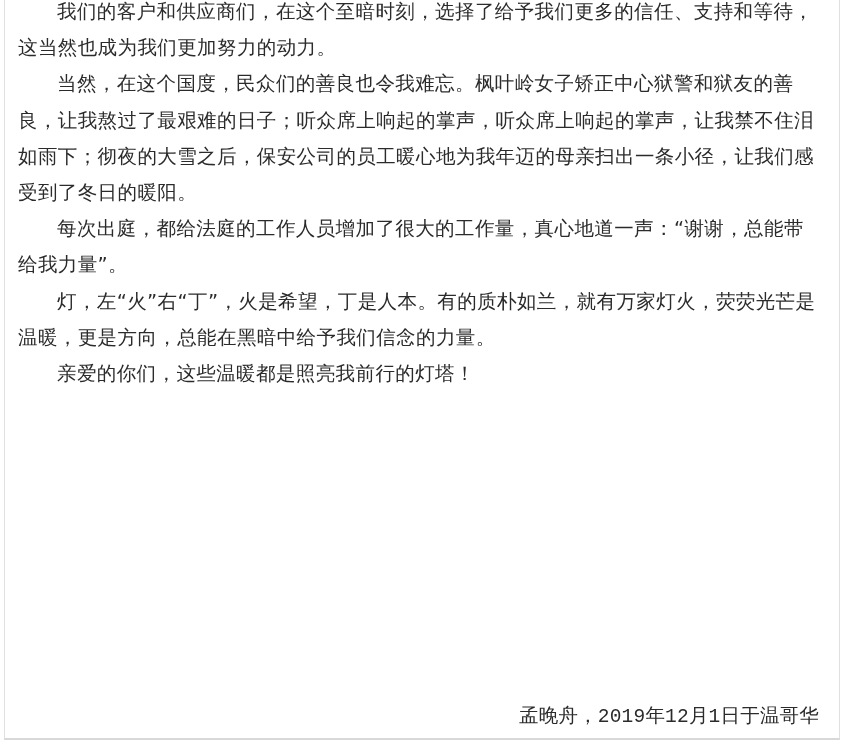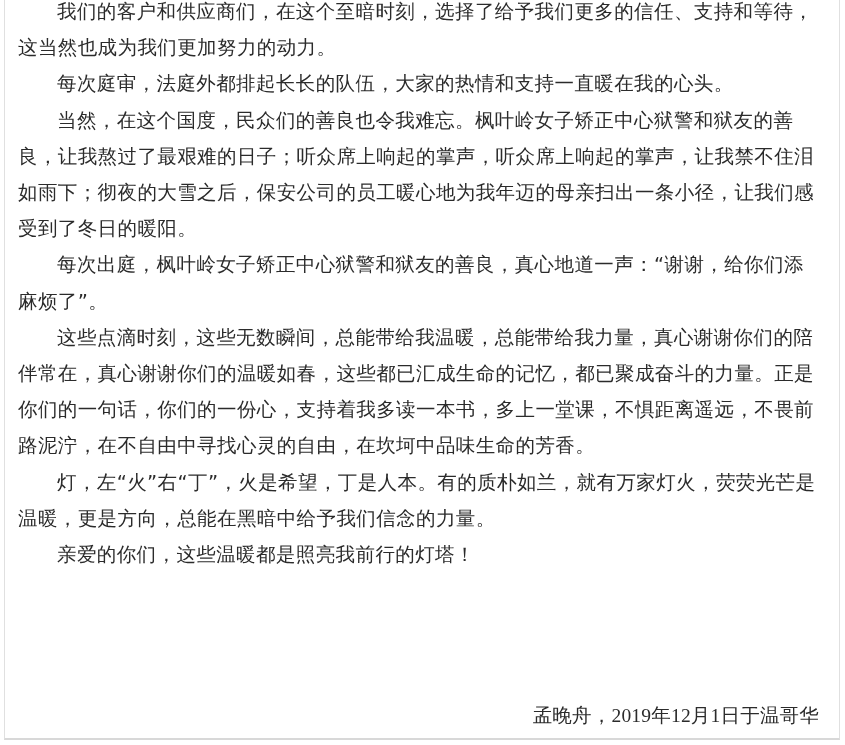--- a/index.html
+++ b/index.html
@@ -12,31 +12,29 @@
     }
     .content {
       position: absolute; left: 13px; top: 0; width: 798px;
       font-family: "DejaVu Sans", sans-serif;
       font-size: 19.5px; color: #2b2b2b; line-height: 36.2px;
       letter-spacing: 0.4px;
     }
     .para { margin: 0; text-indent: 2em; }
     .sig {
       position: absolute; right: 20px; top: 708px;
-      font-family: Liberation Serif, serif;
+      font-family: Liberation Mono, monospace;
       font-size: 19.5px; color: #2b2b2b; letter-spacing: 0.2px;
     }
   </style>
 </head>
 <body>
 
 <div class="page">
   <div class="content">
     <p class="para">我们的客户和供应商们，在这个至暗时刻，选择了给予我们更多的信任、支持和等待，这当然也成为我们更加努力的动力。</p>
-    <p class="para">每次庭审，法庭外都排起长长的队伍，大家的热情和支持一直暖在我的心头。</p>
     <p class="para">当然，在这个国度，民众们的善良也令我难忘。枫叶岭女子矫正中心狱警和狱友的善良，让我熬过了最艰难的日子；听众席上响起的掌声，听众席上响起的掌声，让我禁不住泪如雨下；彻夜的大雪之后，保安公司的员工暖心地为我年迈的母亲扫出一条小径，让我们感受到了冬日的暖阳。</p>
-    <p class="para">每次出庭，枫叶岭女子矫正中心狱警和狱友的善良，真心地道一声：“谢谢，给你们添麻烦了”。</p>
-    <p class="para">这些点滴时刻，这些无数瞬间，总能带给我温暖，总能带给我力量，真心谢谢你们的陪伴常在，真心谢谢你们的温暖如春，这些都已汇成生命的记忆，都已聚成奋斗的力量。正是你们的一句话，你们的一份心，支持着我多读一本书，多上一堂课，不惧距离遥远，不畏前路泥泞，在不自由中寻找心灵的自由，在坎坷中品味生命的芳香。</p>
+    <p class="para">每次出庭，都给法庭的工作人员增加了很大的工作量，真心地道一声：“谢谢，总能带给我力量”。</p>
     <p class="para">灯，左“火”右“丁”，火是希望，丁是人本。有的质朴如兰，就有万家灯火，荧荧光芒是温暖，更是方向，总能在黑暗中给予我们信念的力量。</p>
     <p class="para">亲爱的你们，这些温暖都是照亮我前行的灯塔！</p>
   </div>
   <div class="sig">孟晚舟，2019年12月1日于温哥华</div>
 </div>
 
 </body></html>

